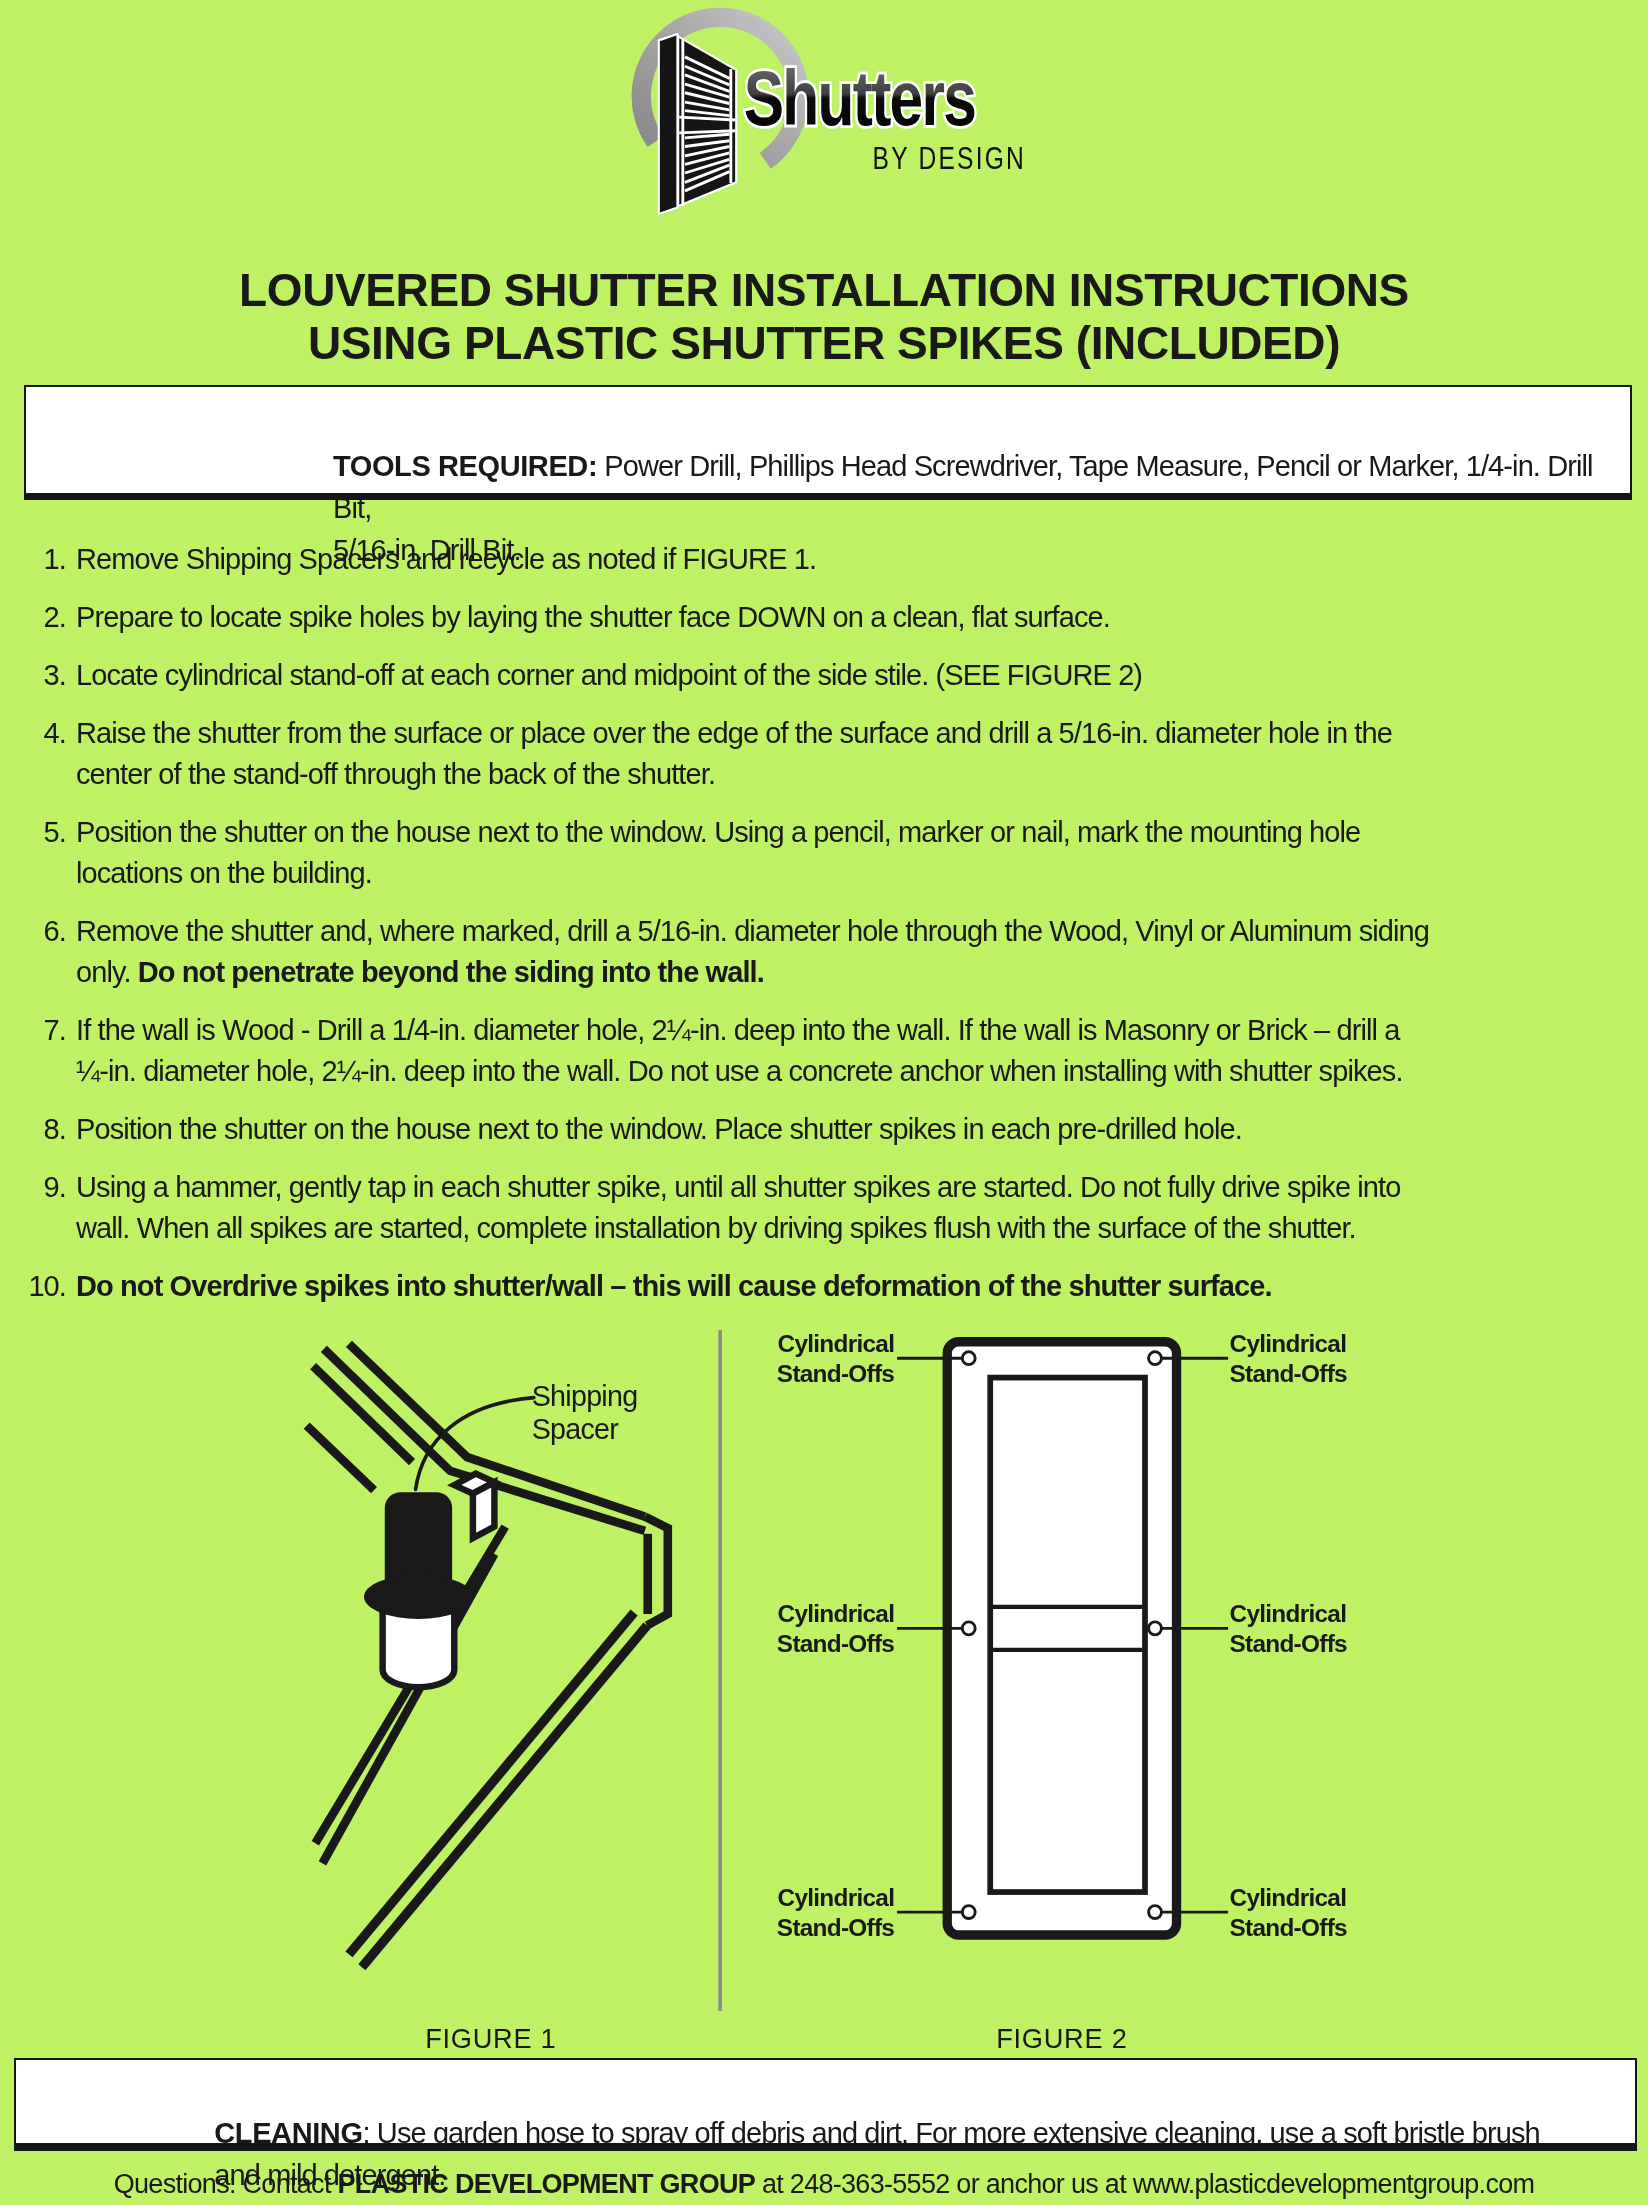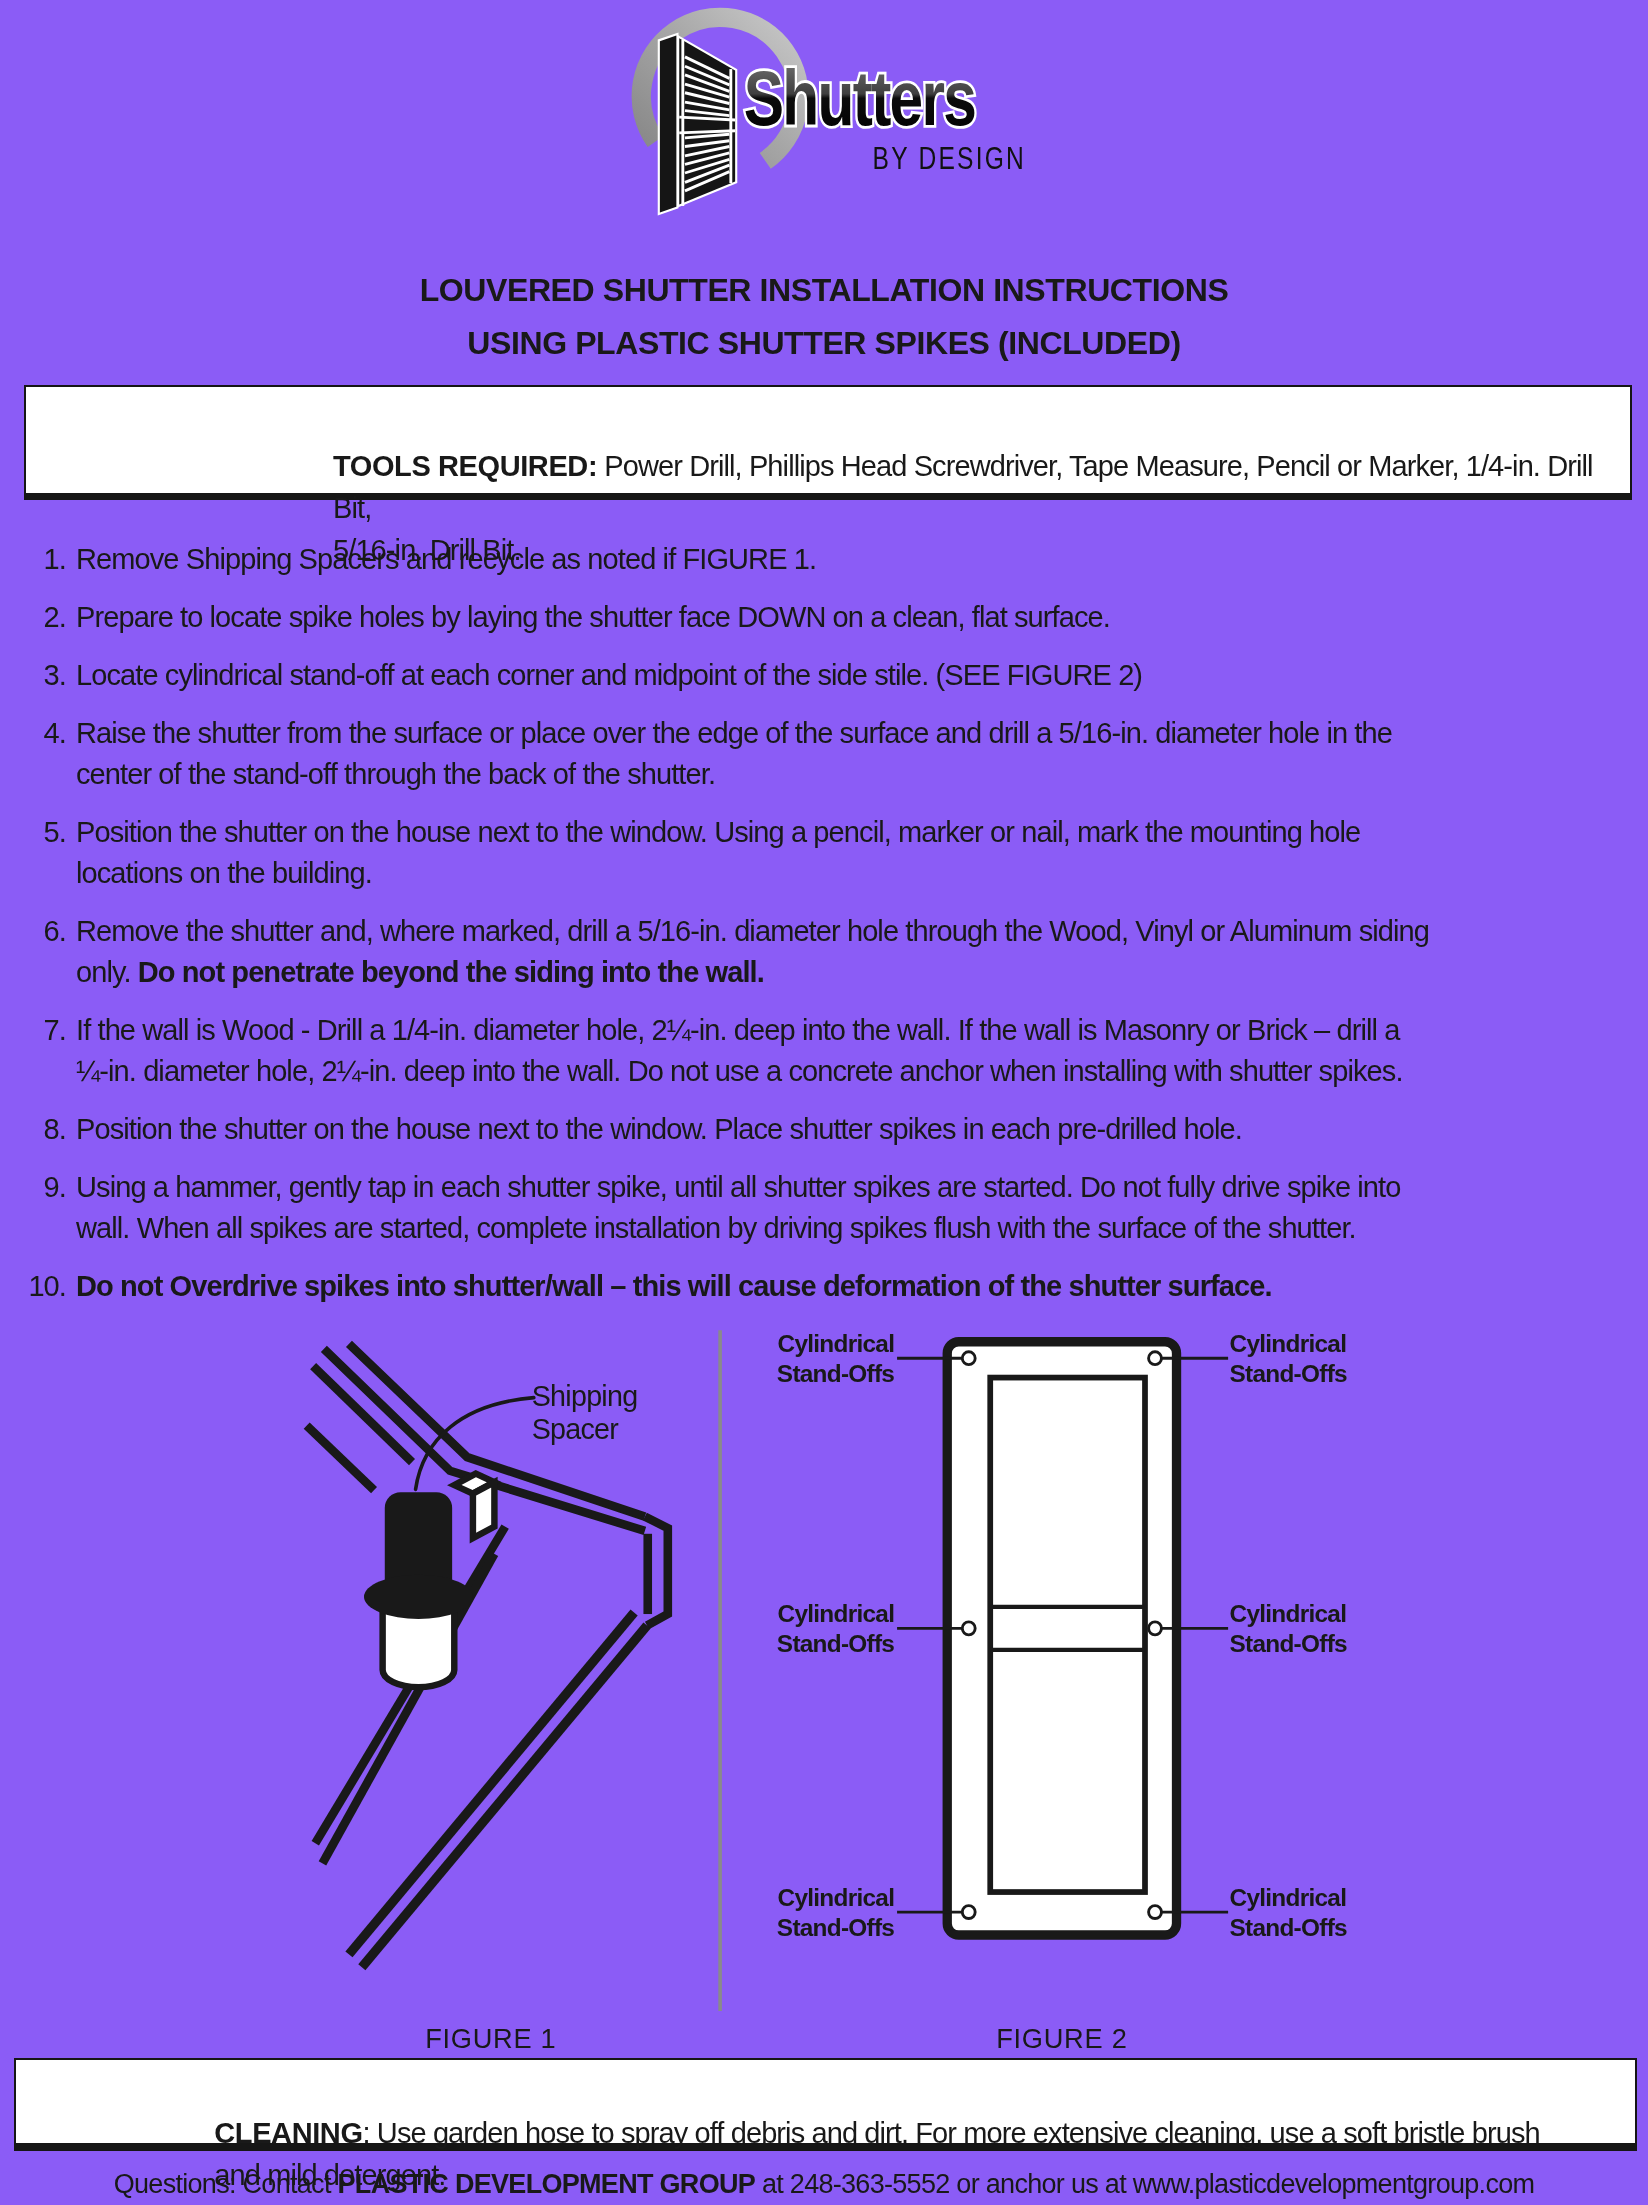--- a/index.html
+++ b/index.html
@@ -1,29 +1,29 @@
 <!DOCTYPE html>
 <html style="font-size:11.5px"><head>
 <meta charset="utf-8">
 <style>
   html,body{margin:0;padding:0;background:#e8e8e8;}
   .page{
     position:relative;
     width:1648px;height:2205px;
-    background:#8b5cf6;
+    background:#bef264;
     font-family:"Liberation Sans","DejaVu Sans",sans-serif;
     color:#191919;
     overflow:hidden;
   }
   .abs{position:absolute;}
   
   .title{
     top:264px;left:0;width:1648px;
     text-align:center;
-    font-size:32px;font-weight:bold;
+    font-size:46px;font-weight:bold;
     letter-spacing:-0.4px;
     line-height:53px;
   }
   
   .frame-box{
     border:2.9px solid #161616;
     border-bottom-width:7.2px;
     background:#fff;
     font-size:29px;
     letter-spacing:-0.9px;

